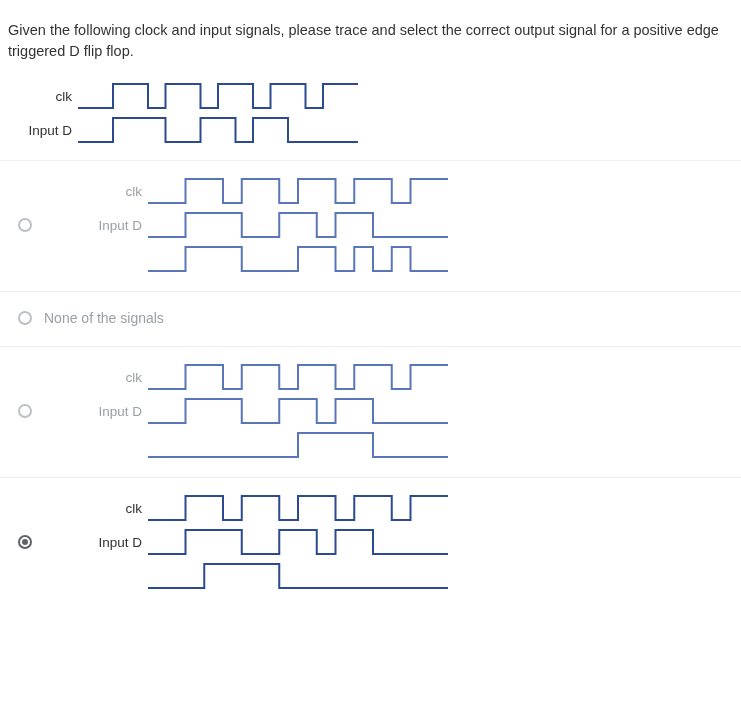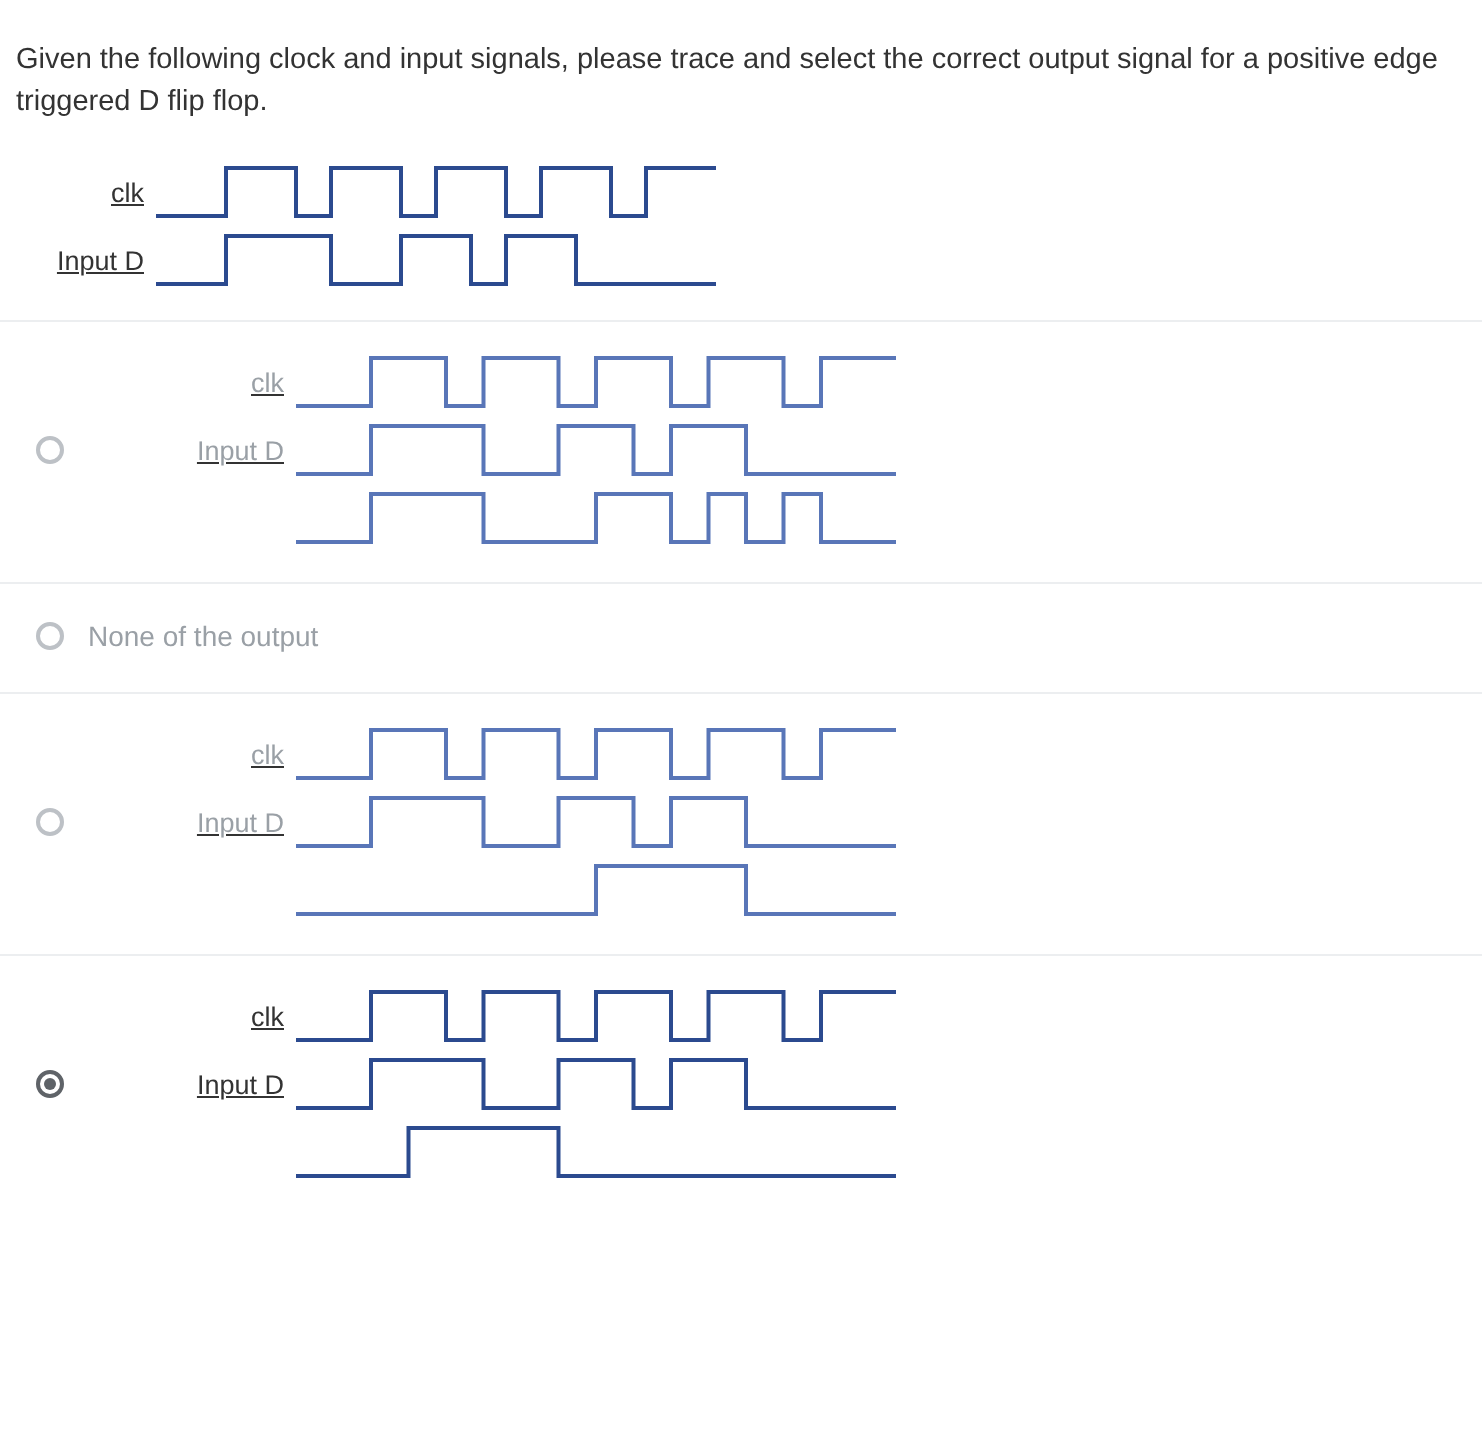--- a/index.html
+++ b/index.html
@@ -18,21 +18,20 @@
     color: #333;
     margin-top: 16px;
   }
   .ref-block {
     padding: 6px 8px 12px 8px;
   }
   .sig-row {
     display: flex;
     align-items: center;
     margin: 2px 0;
-    text-decoration: underline;
   }
   .sig-label {
     width: 70px;
     text-align: right;
     font-size: 13.5px;
     color: #333;
     padding-right: 6px;
   }
   .sig-label.grey { color: #9aa0a6; }
   .sig-wave { flex: 0 0 auto; }
@@ -101,21 +100,21 @@
             <path d="M 0 28 L 18.75 28 L 37.5 28 L 37.5 28 L 37.5 4 L 56.25 4 L 75 4 L 93.75 4 L 93.75 4 L 93.75 28 L 112.5 28 L 131.25 28 L 150 28 L 150 28 L 150 4 L 168.75 4 L 187.5 4 L 187.5 4 L 187.5 28 L 206.25 28 L 206.25 28 L 206.25 4 L 225 4 L 225 4 L 225 28 L 243.75 28 L 243.75 28 L 243.75 4 L 262.5 4 L 262.5 4 L 262.5 28 L 281.25 28 L 300 28 " fill="none" stroke="#5976b8" stroke-width="2" stroke-linejoin="miter"></path>
           </svg>
       </div>
     </div>
   </div>
 </div>
 
 <div class="answer">
   <div class="radio"></div>
   <div class="answer-body">
-    <div class="none-text">None of the output</div>
+    <div class="none-text">None of the signals</div>
   </div>
 </div>
 
 <div class="answer">
   <div class="radio"></div>
   <div class="answer-body">
     <div class="waves-block">
       <div class="sig-row">
         <div class="sig-label grey">clk</div>
         <svg class="sig-wave" width="300" height="32">

